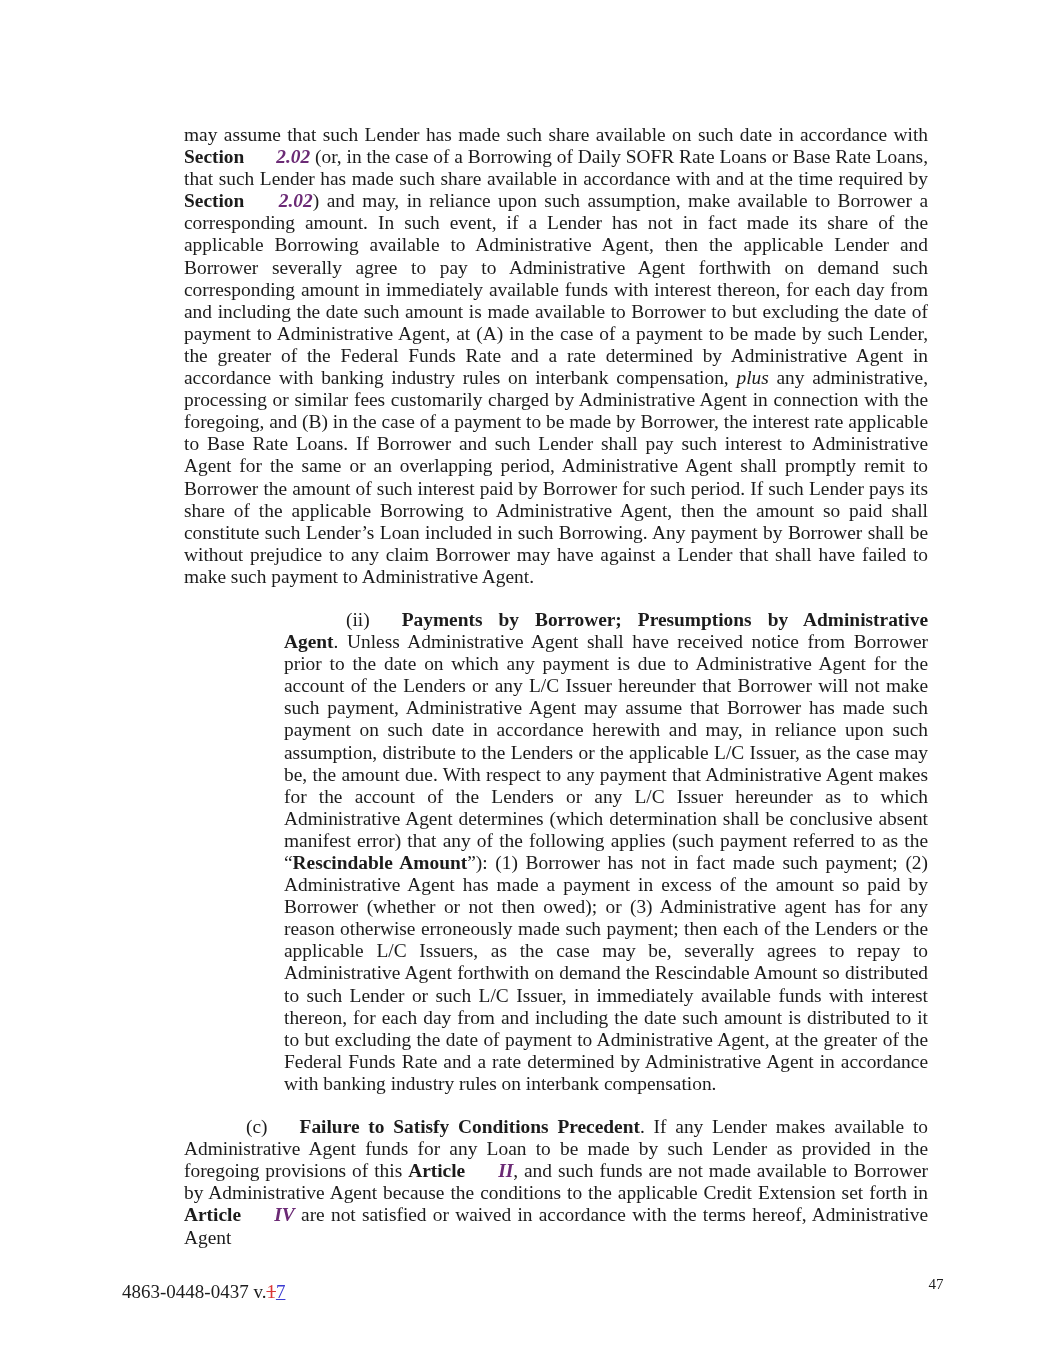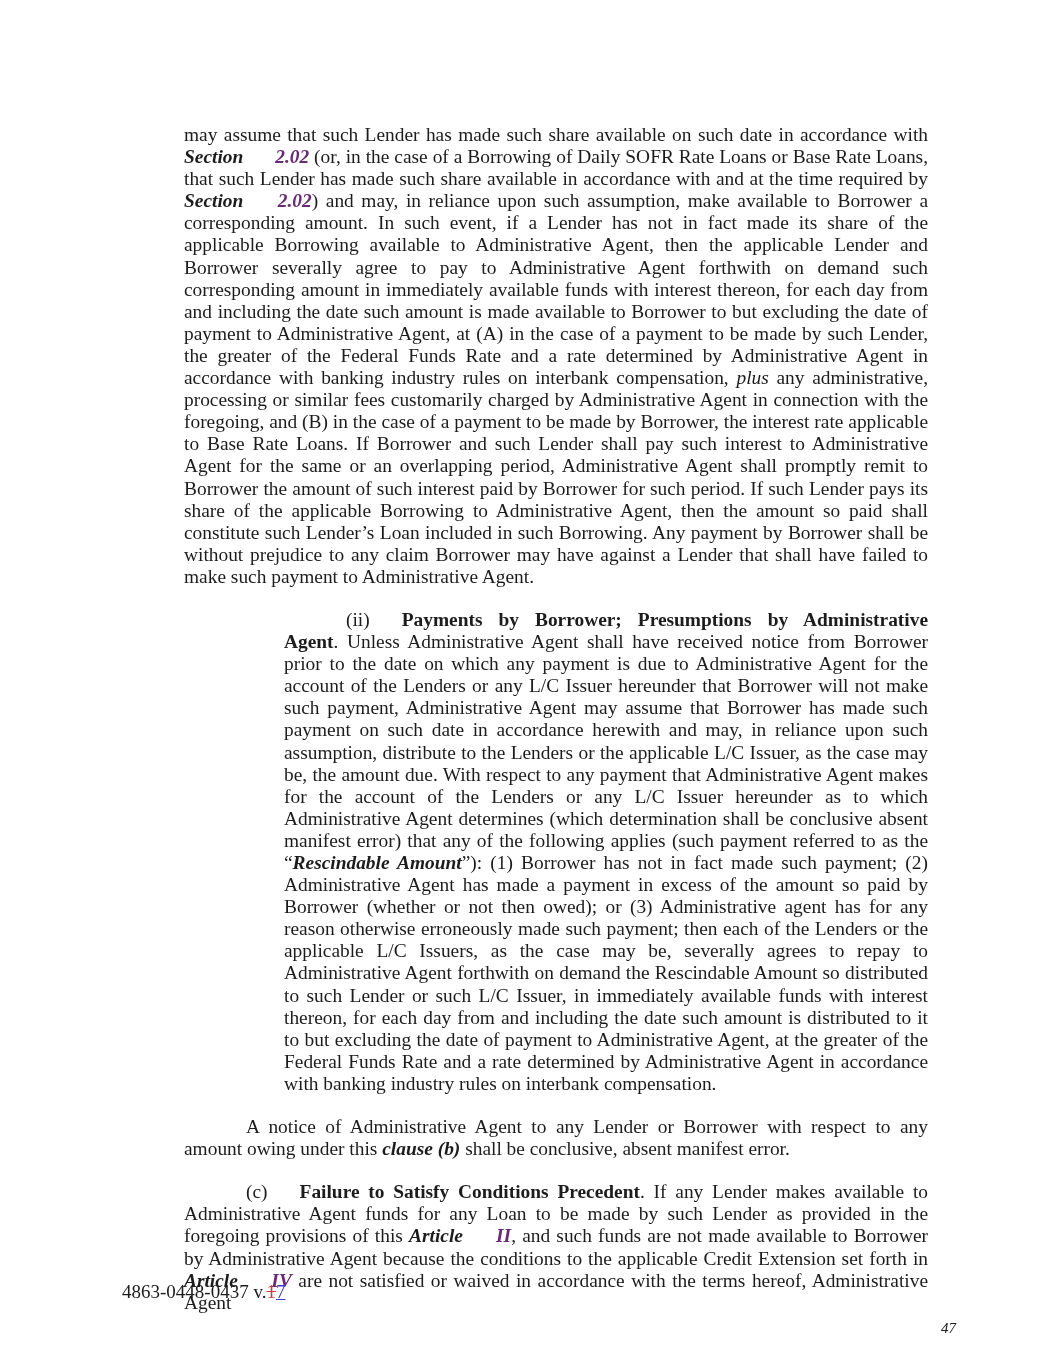--- a/index.html
+++ b/index.html
@@ -32,50 +32,48 @@
   
   .p-flush{text-indent:0;}
   
   .p-block{margin-left:100px;text-indent:62px;}
   
   .p-firstline{text-indent:62px;}
 
   .run-n{font-weight:normal;font-style:normal;}
   .run-b{font-weight:bold;}
   .run-i{font-style:italic;margin-top:31px;}
-  .run-bi{font-weight:bold;font-style:italic;}
+  .run-bi{font-weight:bold;}
   .run-ref{font-weight:bold;font-style:italic;color:var(--ref-color);margin-left:27px;}
   .run-tab{display:inline-block;width:32px;}
   .run-del{color:var(--del-color);text-decoration:line-through;}
   .run-ins{color:var(--ins-color);text-decoration:underline;}
 
   .footer-doc{
     position:absolute;
     left:122px;top:1284px;
     font-size:19px;
     line-height:16px;
     color:var(--text-color);
   }
   .page-num{
     position:absolute;
-    left:916px;top:1320px;
+    left:916px;top:1276px;
     width:40px;
-    text-align:right;
+    text-align:center;
     font-size:15px;
     color:var(--text-color);
-    font-style:italic;
   }
 </style>
 </head>
 <body>
 
 <div class="page">
   <div class="content">
     <p class="para p-flush"><span class="run-n">may assume that such Lender has made such share available on such date in accordance with </span><span class="run-bi">Section </span><span class="run-ref">2.02</span><span class="run-n"> (or, in the case of a Borrowing of Daily SOFR Rate Loans or Base Rate Loans, that such Lender has made such share available in accordance with and at the time required by </span><span class="run-bi">Section </span><span class="run-ref">2.02</span><span class="run-n">) and may, in reliance upon such assumption, make available to Borrower a corresponding amount. In such event, if a Lender has not in fact made its share of the applicable Borrowing available to Administrative Agent, then the applicable Lender and Borrower severally agree to pay to Administrative Agent forthwith on demand such corresponding amount in immediately available funds with interest thereon, for each day from and including the date such amount is made available to Borrower to but excluding the date of payment to Administrative Agent, at (A) in the case of a payment to be made by such Lender, the greater of the Federal Funds Rate and a rate determined by Administrative Agent in accordance with banking industry rules on interbank compensation, </span><span class="run-i">plus</span><span class="run-n"> any administrative, processing or similar fees customarily charged by Administrative Agent in connection with the foregoing, and (B) in the case of a payment to be made by Borrower, the interest rate applicable to Base Rate Loans. If Borrower and such Lender shall pay such interest to Administrative Agent for the same or an overlapping period, Administrative Agent shall promptly remit to Borrower the amount of such interest paid by Borrower for such period. If such Lender pays its share of the applicable Borrowing to Administrative Agent, then the amount so paid shall constitute such Lender’s Loan included in such Borrowing. Any payment by Borrower shall be without prejudice to any claim Borrower may have against a Lender that shall have failed to make such payment to Administrative Agent.</span></p>
     <p class="para p-block"><span class="run-n">(ii)</span><span class="run-tab"></span><span class="run-b">Payments by Borrower; Presumptions by Administrative Agent</span><span class="run-n">. Unless Administrative Agent shall have received notice from Borrower prior to the date on which any payment is due to Administrative Agent for the account of the Lenders or any L/C Issuer hereunder that Borrower will not make such payment, Administrative Agent may assume that Borrower has made such payment on such date in accordance herewith and may, in reliance upon such assumption, distribute to the Lenders or the applicable L/C Issuer, as the case may be, the amount due. With respect to any payment that Administrative Agent makes for the account of the Lenders or any L/C Issuer hereunder as to which Administrative Agent determines (which determination shall be conclusive absent manifest error) that any of the following applies (such payment referred to as the “</span><span class="run-bi">Rescindable Amount</span><span class="run-n">”): (1) Borrower has not in fact made such payment; (2) Administrative Agent has made a payment in excess of the amount so paid by Borrower (whether or not then owed); or (3) Administrative agent has for any reason otherwise erroneously made such payment; then each of the Lenders or the applicable L/C Issuers, as the case may be, severally agrees to repay to Administrative Agent forthwith on demand the Rescindable Amount so distributed to such Lender or such L/C Issuer, in immediately available funds with interest thereon, for each day from and including the date such amount is distributed to it to but excluding the date of payment to Administrative Agent, at the greater of the Federal Funds Rate and a rate determined by Administrative Agent in accordance with banking industry rules on interbank compensation.</span></p>
-    <p class="para p-firstline"><span class="run-n">A notice of Administrative Agent to any Lender or Borrower with respect to any amount owing under this </span><span class="run-bi">clause (b)</span><span class="run-n"> shall be conclusive, absent manifest error.</span></p>
     <p class="para p-firstline"><span class="run-n">(c)</span><span class="run-tab"></span><span class="run-b">Failure to Satisfy Conditions Precedent</span><span class="run-n">. If any Lender makes available to Administrative Agent funds for any Loan to be made by such Lender as provided in the foregoing provisions of this </span><span class="run-bi">Article </span><span class="run-ref">II</span><span class="run-n">, and such funds are not made available to Borrower by Administrative Agent because the conditions to the applicable Credit Extension set forth in </span><span class="run-bi">Article </span><span class="run-ref">IV</span><span class="run-n"> are not satisfied or waived in accordance with the terms hereof, Administrative Agent</span></p>
   </div>
 
   <div class="footer-doc"><span class="run-n">4863-0448-0437 v.</span><span class="run-del">1</span><span class="run-ins">7</span></div>
 
   <div class="page-num">47</div>
 </div>
 
 </body></html>

